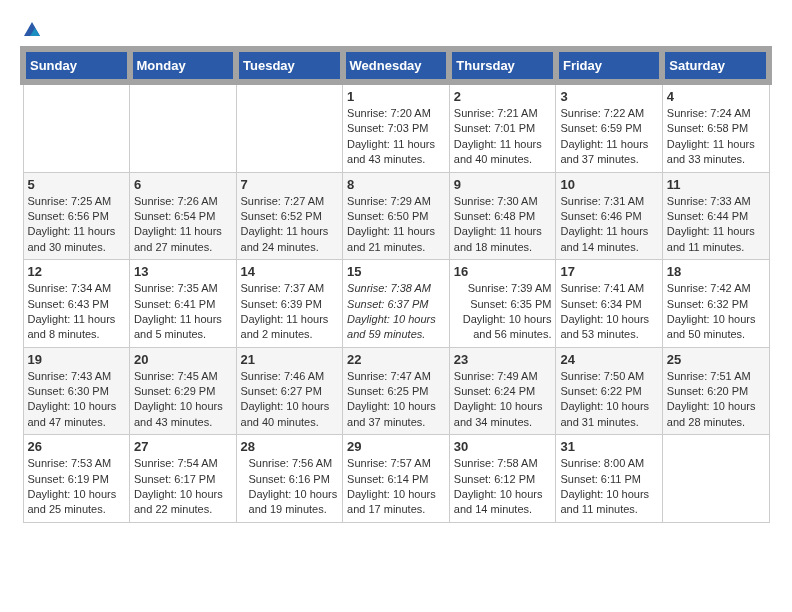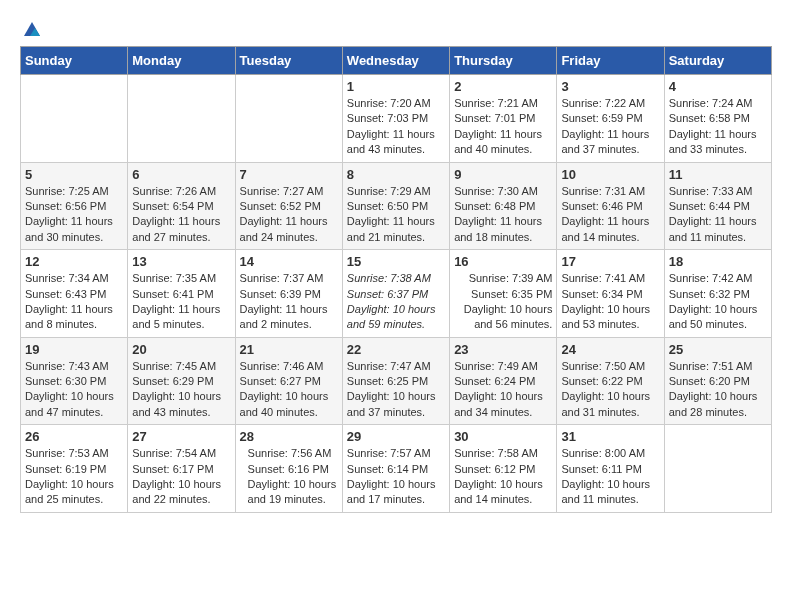--- a/index.html
+++ b/index.html
@@ -47,21 +47,21 @@
       border-collapse: collapse;
       font-size: 11px;
     }
     .calendar thead th {
       background-color: #2a5aa8;
       color: #fff;
       padding: 6px 4px;
       text-align: left;
       font-size: 13px;
       font-weight: bold;
-      border: 1px solid #a3a3a3;
+      border: 6px solid #a3a3a3;
     }
     .calendar tbody td {
       border: 1px solid #ccc;
       vertical-align: top;
       padding: 4px;
       width: 107px;
       min-height: 80px;
       background: #fff;
     }
     .calendar tbody tr:nth-child(even) td {

